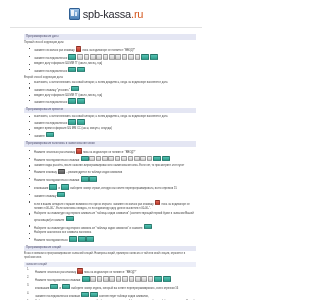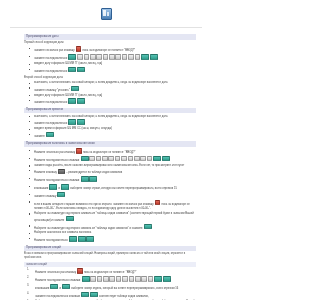--- a/index.html
+++ b/index.html
@@ -79,20 +79,21 @@
   .k.wide{width:6px;}
 </style>
 </head>
 <body>
 
 <div class="page">
 
   <div class="header">
     <div class="logo">
       <span class="logo-mark"></span>
+      <span class="logo-text"><span>spb-kassa</span><span class="tld">.ru</span></span>
     </div>
   </div>
   <div class="rule"></div>
 
   <div class="content">
 
     <div class="sec-head">Программирование даты</div>
     <div class="para">Первый способ коррекции даты</div>
     <ul>
       <li><span>нажмите несколько раз клавишу <span class="k red" title="C"></span> пока на индикаторе не появится: "ВВОД?"</span></li>

